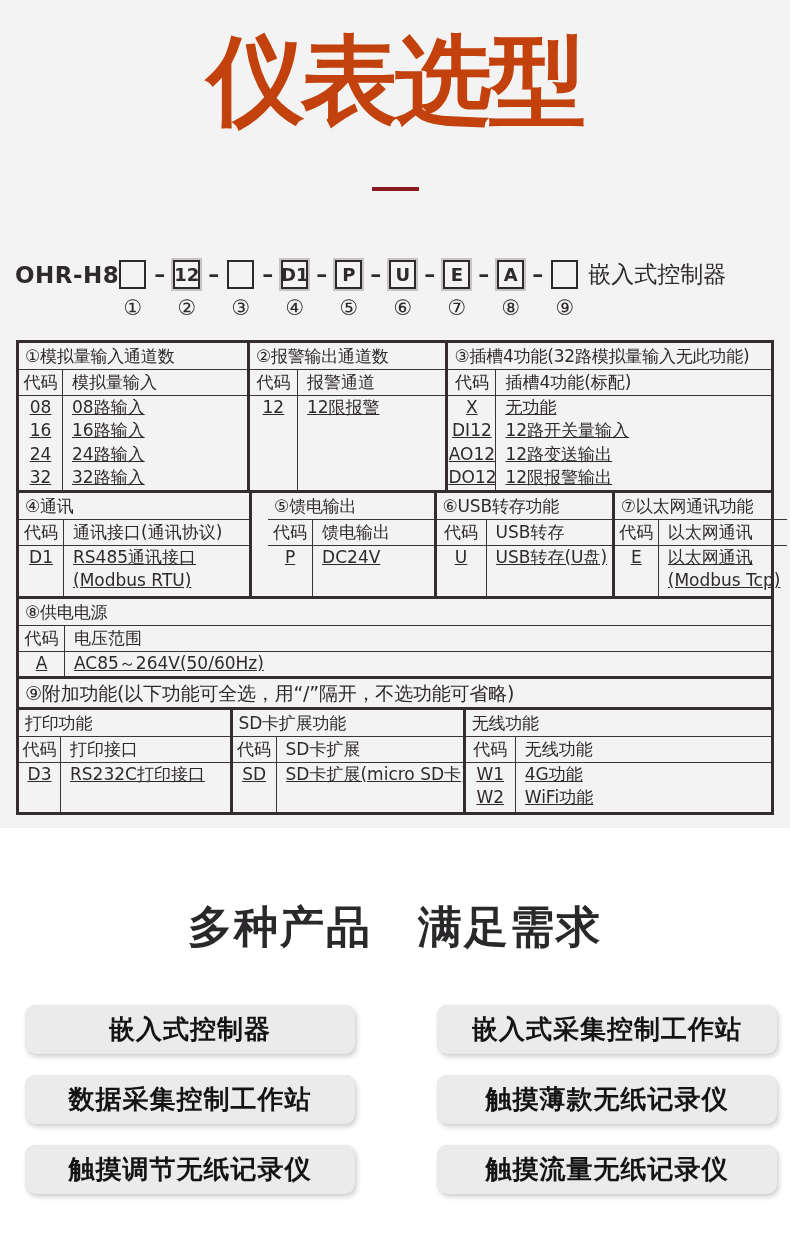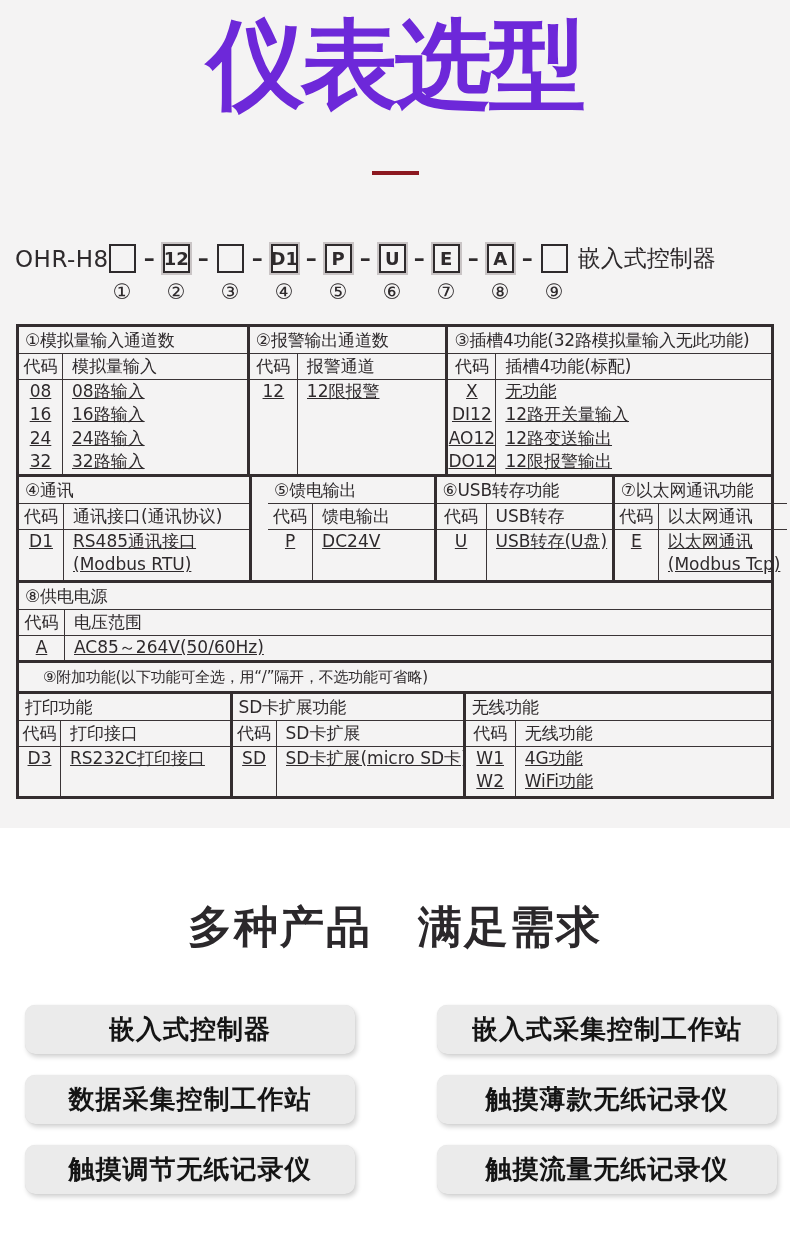--- a/index.html
+++ b/index.html
@@ -4,52 +4,52 @@
 <style>
   html,body{margin:0;padding:0;}
   body{
     width:790px;height:1248px;background:#ffffff;
     font-family:"DejaVu Sans","Liberation Sans",sans-serif;
     color:#2e2a2c;overflow:hidden;
   }
   
   .top{background:#f4f3f3;height:828px;box-sizing:border-box;overflow:hidden;}
   .main-title{
-    margin:0;padding-top:12px;text-align:center;
-    font-size:97px;line-height:1.1;font-weight:900;letter-spacing:-3px;color:#6d28d9;
+    margin:0;padding-top:28px;text-align:center;
+    font-size:97px;line-height:1.1;font-weight:900;letter-spacing:-3px;color:#c2410c;
   }
   .divider{width:47px;height:4px;background:#8c1820;margin:52px auto 0;}
   
   .model{margin:68px 0 0 15px;display:flex;align-items:flex-start;}
   .m-unit{display:flex;flex-direction:column;align-items:center;}
   .m-top{height:32px;display:flex;align-items:center;}
   .m-bot{height:26px;margin-top:5px;font-size:21px;line-height:24px;color:#2e2a2c;}
-  .m-prefix{font-size:23px;font-weight:400;letter-spacing:.5px;white-space:nowrap;}
+  .m-prefix{font-size:23px;font-weight:700;letter-spacing:.5px;white-space:nowrap;}
   .m-box{
     box-sizing:border-box;width:27px;height:29px;border:2.5px solid #2e2a2c;
     display:inline-flex;align-items:center;justify-content:center;
     font-size:18px;font-weight:600;background:transparent;
   }
   .m-box.filled{box-shadow:0 0 0 2px #c9c4c5;}
   .m-dash{font-size:22px;font-weight:700;margin:0 8px;}
   .m-suffix{font-size:23px;margin-left:10px;white-space:nowrap;}
   
   .tbl{
     width:758px;margin:18px auto 0 16px;box-sizing:border-box;
     border:3px solid #332d2f;background:#f4f3f3;
   }
-  .band{display:flex;border-bottom:3px solid #332d2f;}
+  .band{display:flex;border-bottom:3px solid #332d2f;justify-content:space-between;}
   .band:last-child{border-bottom:none;}
   .sec{box-sizing:border-box;border-right:3px solid #332d2f;display:flex;flex-direction:column;min-width:0;}
   .sec:last-child{border-right:none;}
   .sec-title{
     font-size:17px;line-height:25px;height:25px;padding:1px 6px 0;
     border-bottom:1.5px solid #3a3436;white-space:nowrap;overflow:hidden;letter-spacing:-.2px;
   }
-  .band-title-only{font-size:15px;line-height:26px;padding:1px 24px;width:100%;letter-spacing:-.2px;}
+  .band-title-only{font-size:19px;line-height:26px;padding:1px 6px;width:100%;letter-spacing:-.2px;}
   .sec-head{display:flex;border-bottom:1.5px solid #3a3436;}
   .code-col{box-sizing:border-box;border-right:1.5px solid #3a3436;flex-shrink:0;text-align:center;}
   .desc-col{flex:1;padding-left:9px;min-width:0;}
   .hline{font-size:17px;line-height:25px;height:25px;white-space:nowrap;overflow:hidden;}
   .sec-body{display:flex;flex:1;}
   .line{font-size:17px;line-height:23.5px;white-space:nowrap;overflow:hidden;text-decoration:underline;}
   .body-codes .line{text-align:center;}
   
   .bottom{background:#ffffff;}
   .products-heading{

